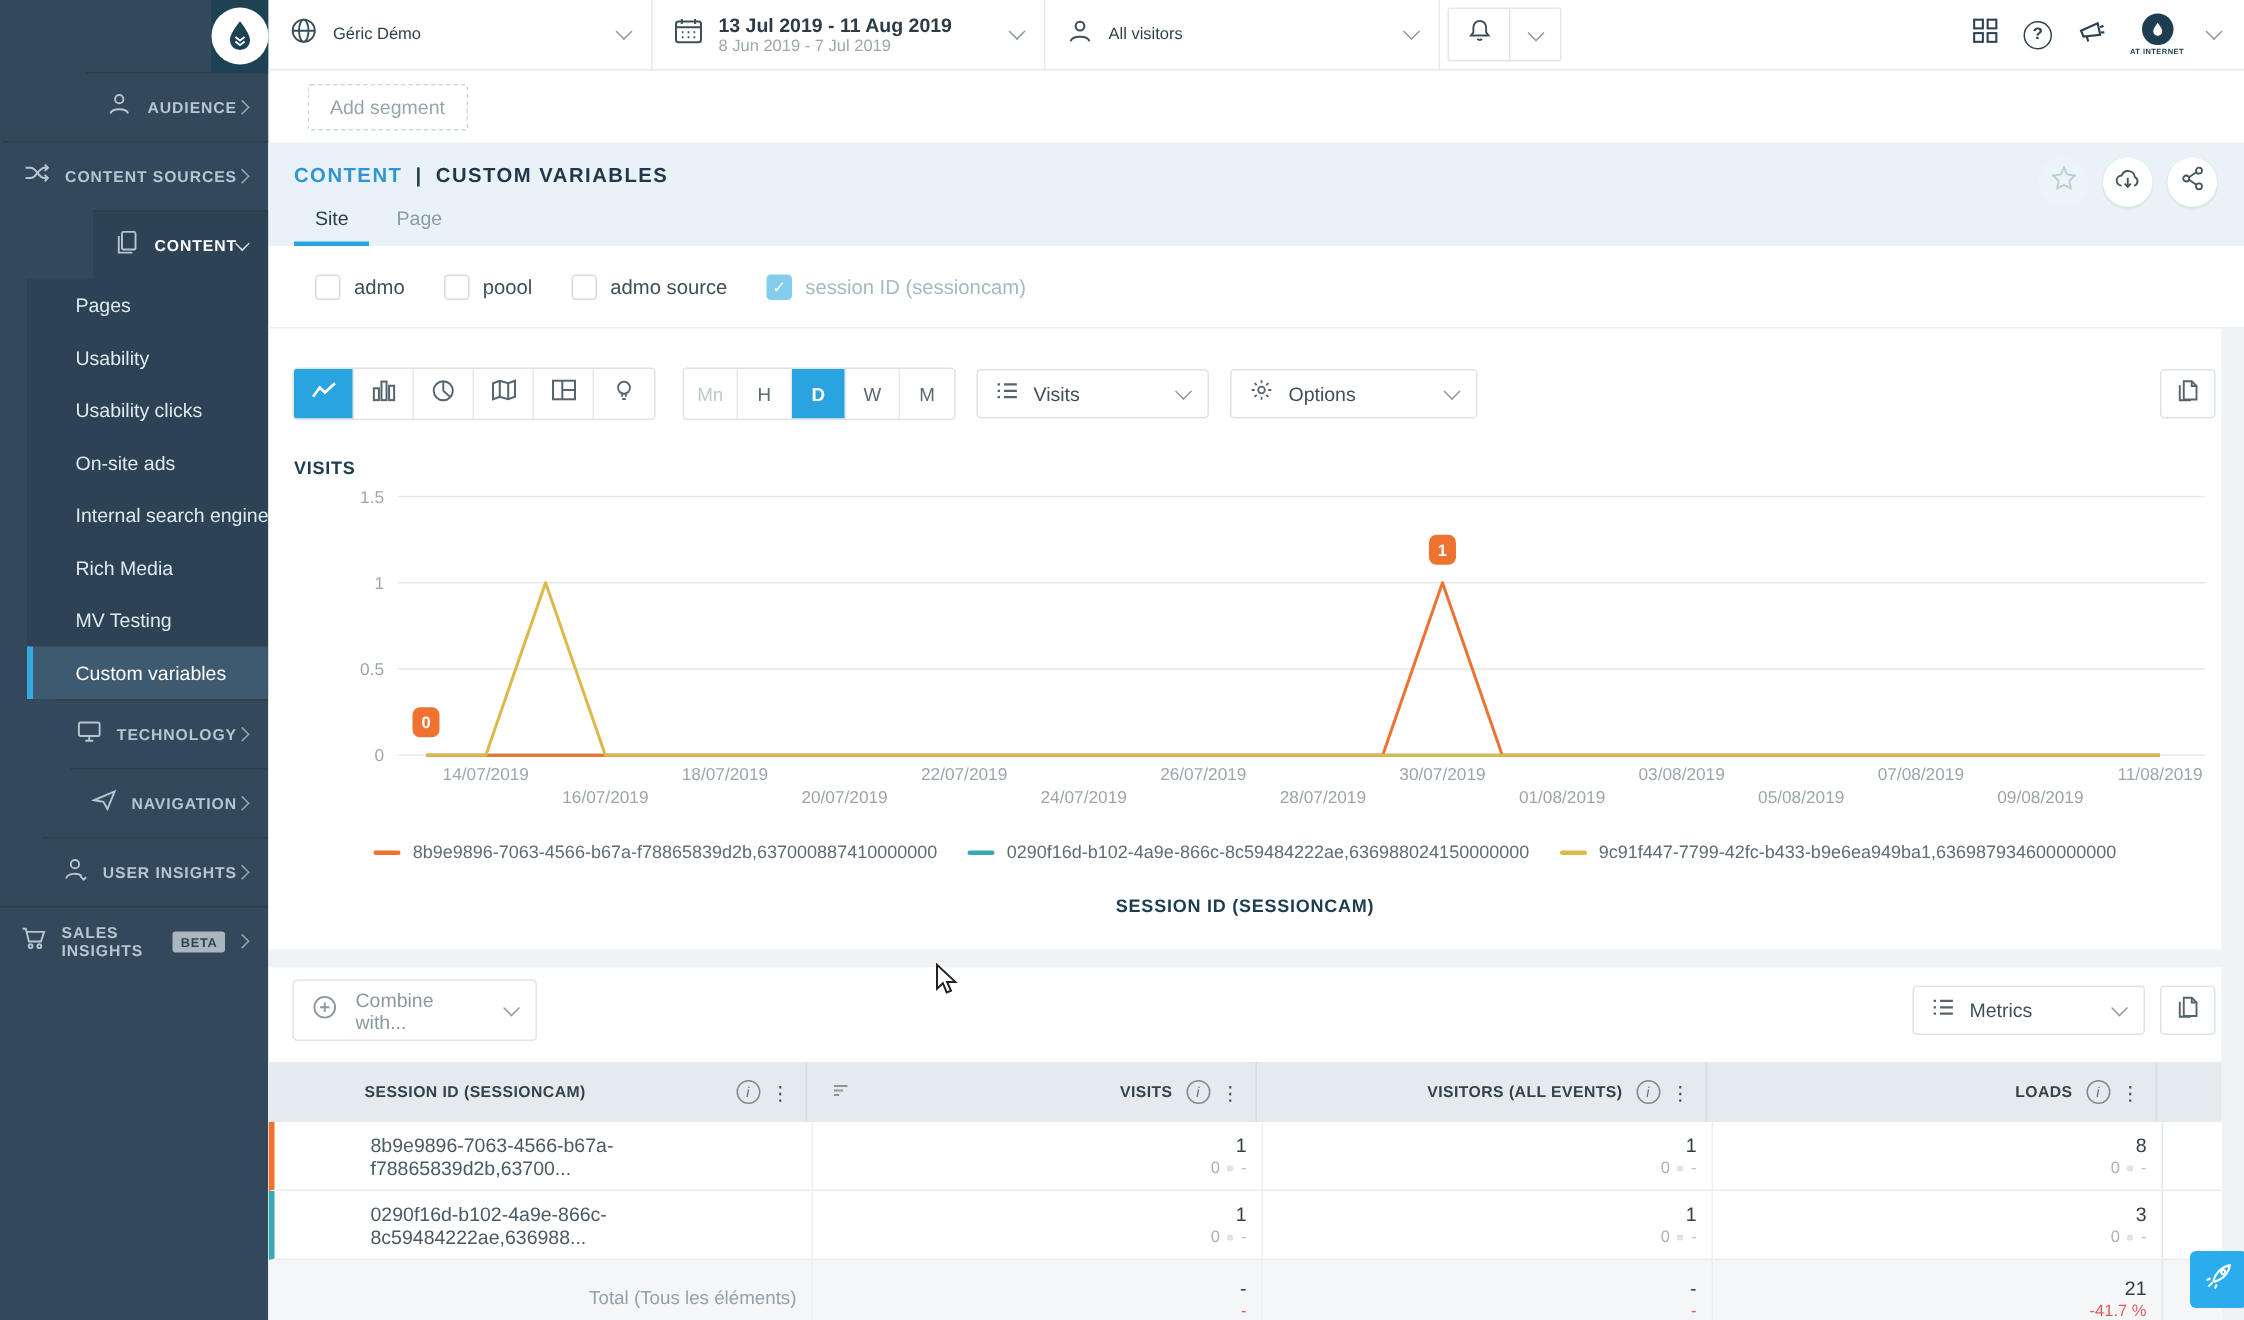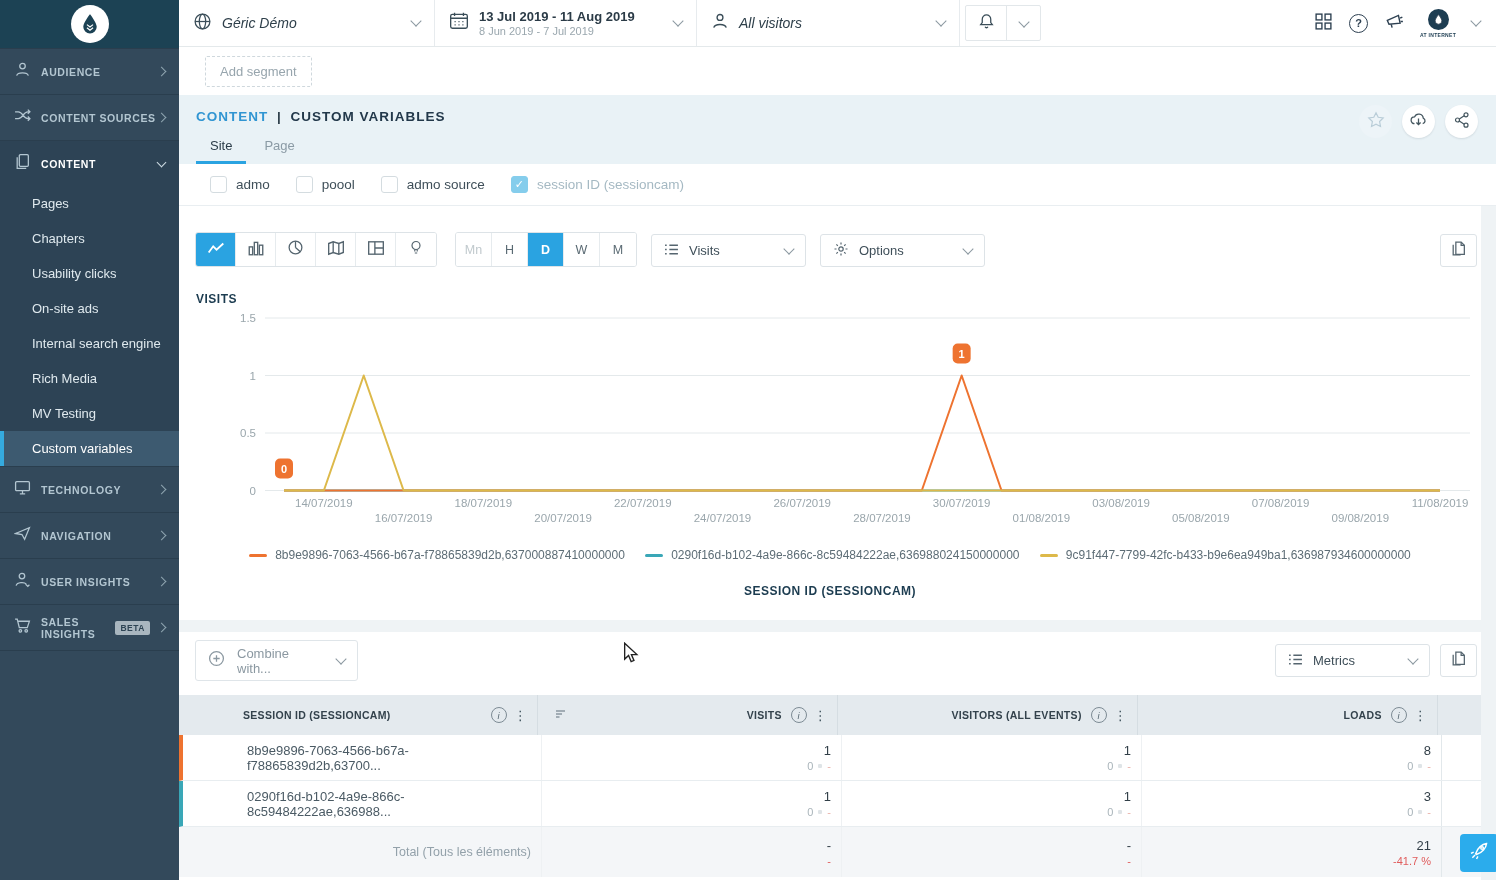--- a/index.html
+++ b/index.html
@@ -1,21 +1,21 @@
 <!DOCTYPE html>
 <html><head>
 <meta charset="utf-8">
 <style>
   * { margin:0; padding:0; box-sizing:border-box; }
   html,body { width:1496px; height:880px; overflow:hidden; }
   body { font-family:"Liberation Sans", sans-serif; background:#fff; position:relative; color:#3b4e59; }
   .app { display:flex; height:100%; }
 
   
-  .sidebar { width:179px; background:#33495b; flex-shrink:0; display:flex; flex-direction:column; }
+  .sidebar { width:179px; background:#33495b; flex-shrink:0; display:flex; flex-direction:column;align-items:flex-end; }
   .logo-block { height:48px; background:#1c4254; display:flex; align-items:center; justify-content:center; }
   .logo-circle { width:38px; height:38px; background:#fff; border-radius:50%; display:flex; align-items:center; justify-content:center; }
   .nav-item { height:46px; display:flex; align-items:center; padding:0 14px; border-top:1px solid #2a3e4e; cursor:pointer; }
   .nav-item .lbl { font-size:10.5px; font-weight:bold; letter-spacing:.6px; color:#b3c6d1; flex:1; margin-left:10px; }
   .nav-item svg { stroke:#b3c6d1; fill:none; stroke-width:1.2; }
   .chev-r { width:7px; height:7px; border-right:1.5px solid #8fa5b1; border-bottom:1.5px solid #8fa5b1; transform:rotate(-45deg); }
   .chev-d { width:7px; height:7px; border-right:1.5px solid #cfdde4; border-bottom:1.5px solid #cfdde4; transform:rotate(45deg); margin-top:-3px; }
   .section-content { background:#2d4355; }
   .sub-item { height:35px; display:flex; align-items:center; padding-left:28px; font-size:13px; color:#dfe9ee; cursor:pointer; border-left:4px solid transparent; }
   .sub-item.selected { background:#3d5a70; border-left-color:#35aade; color:#fff; }
@@ -26,21 +26,21 @@
   
   .main { flex:1; display:flex; flex-direction:column; background:#fff; min-width:0; }
 
   
   .topbar { height:47px; display:flex; align-items:stretch; border-bottom:1px solid #e4e9eb; flex-shrink:0; }
   .tb-seg { display:flex; align-items:center; border-right:1px solid #e7ebee; padding:0 14px; cursor:pointer; }
   .tb-seg svg { stroke:#3b4e59; fill:none; stroke-width:1.2; flex-shrink:0; }
   .tb-site { width:256px; }
   .tb-date { width:262px; }
   .tb-visitors { width:263px; }
-  .tb-label { font-size:14px; color:#2e3f4a; margin-left:10px; flex:1;font-style:italic; }
+  .tb-label { font-size:11px; color:#2e3f4a; margin-left:10px; flex:1; }
   .date-stack { margin-left:10px; flex:1; }
   .date-main { font-size:13px; font-weight:bold; color:#2b3b47; }
   .date-sub { font-size:11px; color:#9aa7ae; margin-top:1px; }
   .dd-chev { width:8px; height:8px; border-right:1.5px solid #8b98a1; border-bottom:1.5px solid #8b98a1; transform:rotate(45deg); margin-top:-4px; flex-shrink:0; }
   .bell-group { display:flex; margin:5px 0 5px 5px; border:1px solid #e2e7ea; border-radius:2px; }
   .bell-btn { width:40px; display:flex; align-items:center; justify-content:center; cursor:pointer; }
   .bell-btn + .bell-btn { border-left:1px solid #e2e7ea; width:34px; }
   .bell-btn svg { stroke:#3b4e59; fill:none; stroke-width:1.2; }
   .tb-spacer { flex:1; }
   .tb-icons { display:flex; align-items:center; gap:16px; padding-right:16px; }
@@ -63,35 +63,35 @@
   .tabs { display:flex; gap:4px; margin-top:10px; }
   .tab { font-size:13px; color:#8b9ba5; padding:4px 14px 8px; cursor:pointer; border-bottom:3px solid transparent; }
   .tab.active { color:#2b3c48; border-bottom-color:#2aa3e1; }
   .ph-actions { position:absolute; right:18px; top:10px; display:flex; gap:10px; }
   .circ-btn { width:33px; height:33px; border-radius:50%; background:#fff; display:flex; align-items:center; justify-content:center; cursor:pointer; box-shadow:0 1px 2px rgba(40,60,70,.12); }
   .circ-btn svg { stroke:#44565f; fill:none; stroke-width:1.2; }
   .circ-btn.muted { background:#edf4f8; box-shadow:none; }
   .circ-btn.muted svg { stroke:#b9cdd8; }
 
   
-  .filter-row { height:42px; display:flex; align-items:center; gap:26px; padding-left:31px; border-bottom:1px solid #e9eef1; flex-shrink:0; background:#fff; }
+  .filter-row { height:55px; display:flex; align-items:center; gap:26px; padding-left:31px; border-bottom:1px solid #e9eef1; flex-shrink:0; background:#fff; }
   .filter-item { display:flex; align-items:center; gap:9px; cursor:pointer; }
   .cb { width:17px; height:17px; border:1px solid #d4dce0; border-radius:3px; background:#fff; display:flex; align-items:center; justify-content:center; font-size:11px; color:#fff; }
   .filter-item .f-lbl { font-size:13.5px; color:#3f4f59; }
   .filter-item.checked .cb { background:#85cdec; border-color:#85cdec; }
   .filter-item.checked .cb::after { content:"✓"; }
   .filter-item.checked .f-lbl { color:#a5b9c3; }
 
   
   .content-scroll { flex:1; background:#eff3f5; padding-right:15px; overflow:hidden; display:flex; flex-direction:column; }
   .chart-card { background:#fff; padding-bottom:22px; }
   .table-card { background:#fff; margin-top:12px; flex:1; }
 
   
-  .chart-toolbar { display:flex; align-items:flex-end; padding:26px 4px 0 16px; }
+  .chart-toolbar { display:flex; align-items:center; padding:26px 4px 0 16px; }
   .btn-group { display:flex; border:1px solid #dde3e7; border-radius:3px; overflow:hidden; }
   .tool-btn { width:40px; height:33px; display:flex; align-items:center; justify-content:center; background:#fff; cursor:pointer; border-right:1px solid #e6ebee; }
   .tool-btn:last-child { border-right:none; }
   .tool-btn svg { stroke:#55656f; fill:none; stroke-width:1.2; }
   .tool-btn.selected { background:#2aa3e1; }
   .tool-btn.selected svg { stroke:#fff; }
   .gran-group { margin-left:18px; }
   .gran-btn { width:36px; height:33px; display:flex; align-items:center; justify-content:center; font-size:12.5px; color:#5a6a73; background:#fff; cursor:pointer; border-right:1px solid #e6ebee; }
   .gran-btn:last-child { border-right:none; }
   .gran-btn.selected { background:#2aa3e1; color:#fff; font-weight:bold; }
@@ -182,21 +182,21 @@
     <div class="nav-item section-content">
       <span><svg width="17" height="17" viewBox="0 0 16 16">
             <rect x="5" y="1.5" width="8.5" height="11" rx="1"></rect>
             <path d="M3 4v10.5h8.5"></path>
           </svg></span>
       <span class="lbl" style="color:#fff;">CONTENT</span>
       <span class="chev-d"></span>
     </div>
     <div class="section-content">
       <div class="sub-item">Pages</div>
-      <div class="sub-item">Chapters</div>
+      <div class="sub-item">Usability</div>
       <div class="sub-item">Usability clicks</div>
       <div class="sub-item">On-site ads</div>
       <div class="sub-item">Internal search engine</div>
       <div class="sub-item">Rich Media</div>
       <div class="sub-item">MV Testing</div>
       <div class="sub-item selected">Custom variables</div>
     </div>
 
     <div class="nav-item">
       <span><svg width="17" height="17" viewBox="0 0 16 16">

